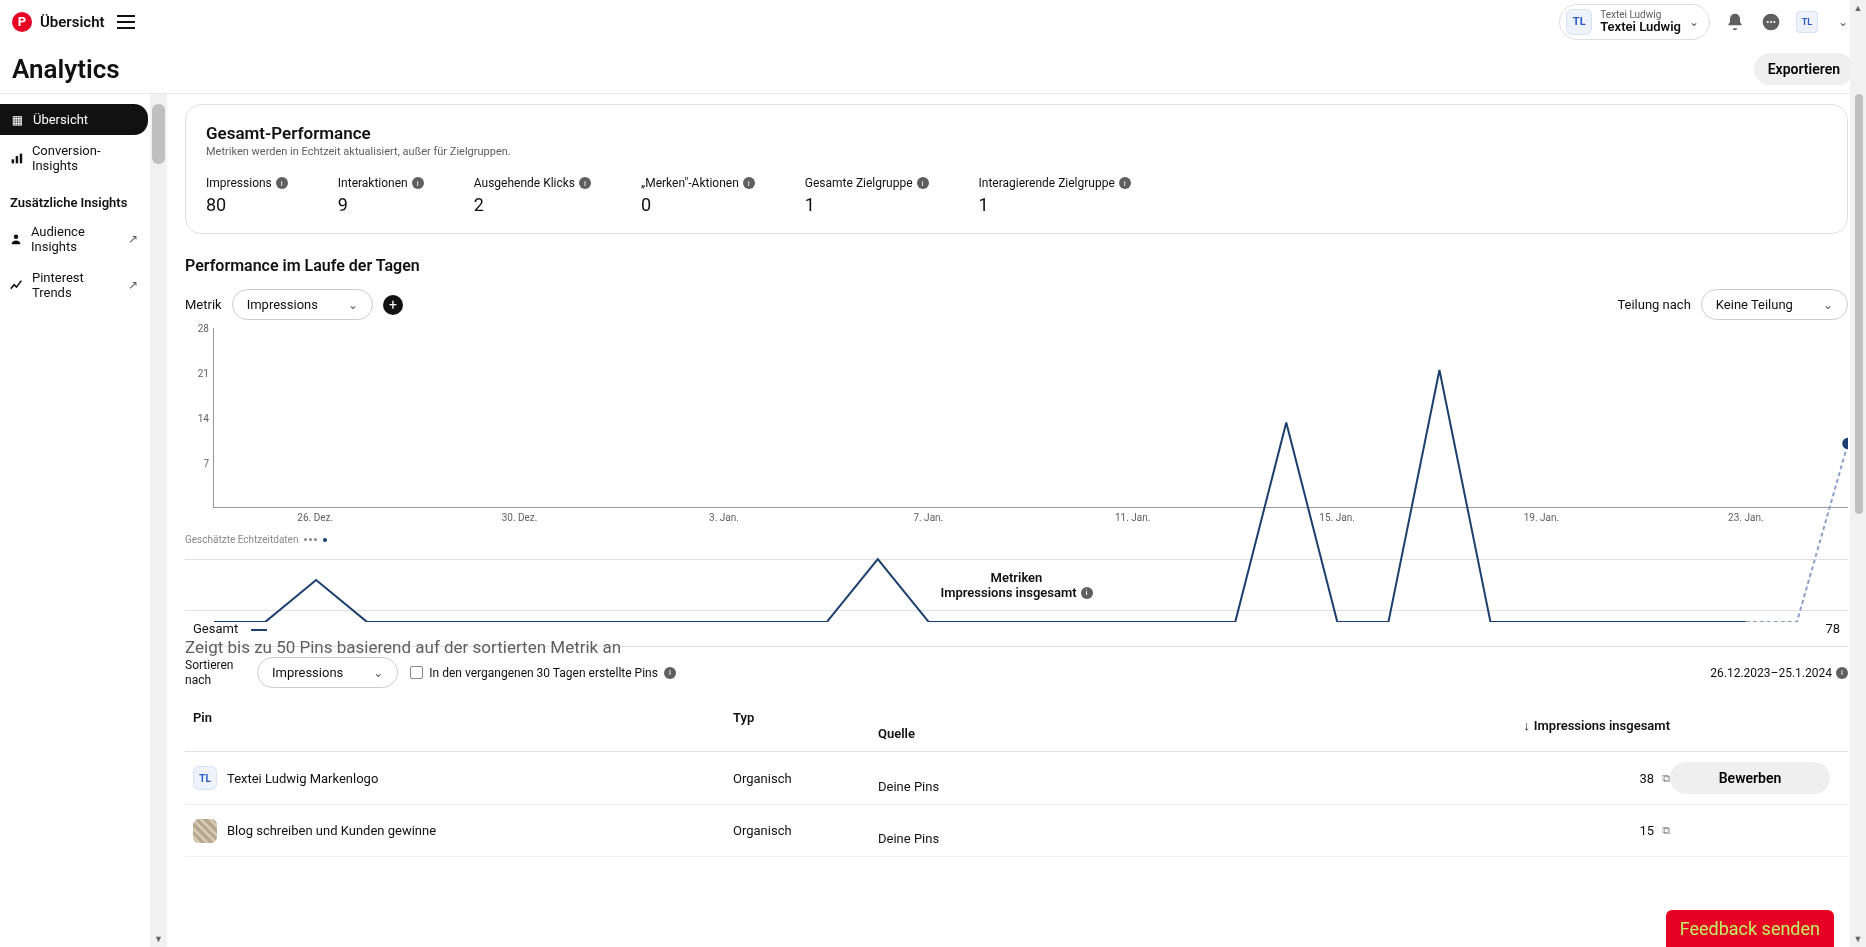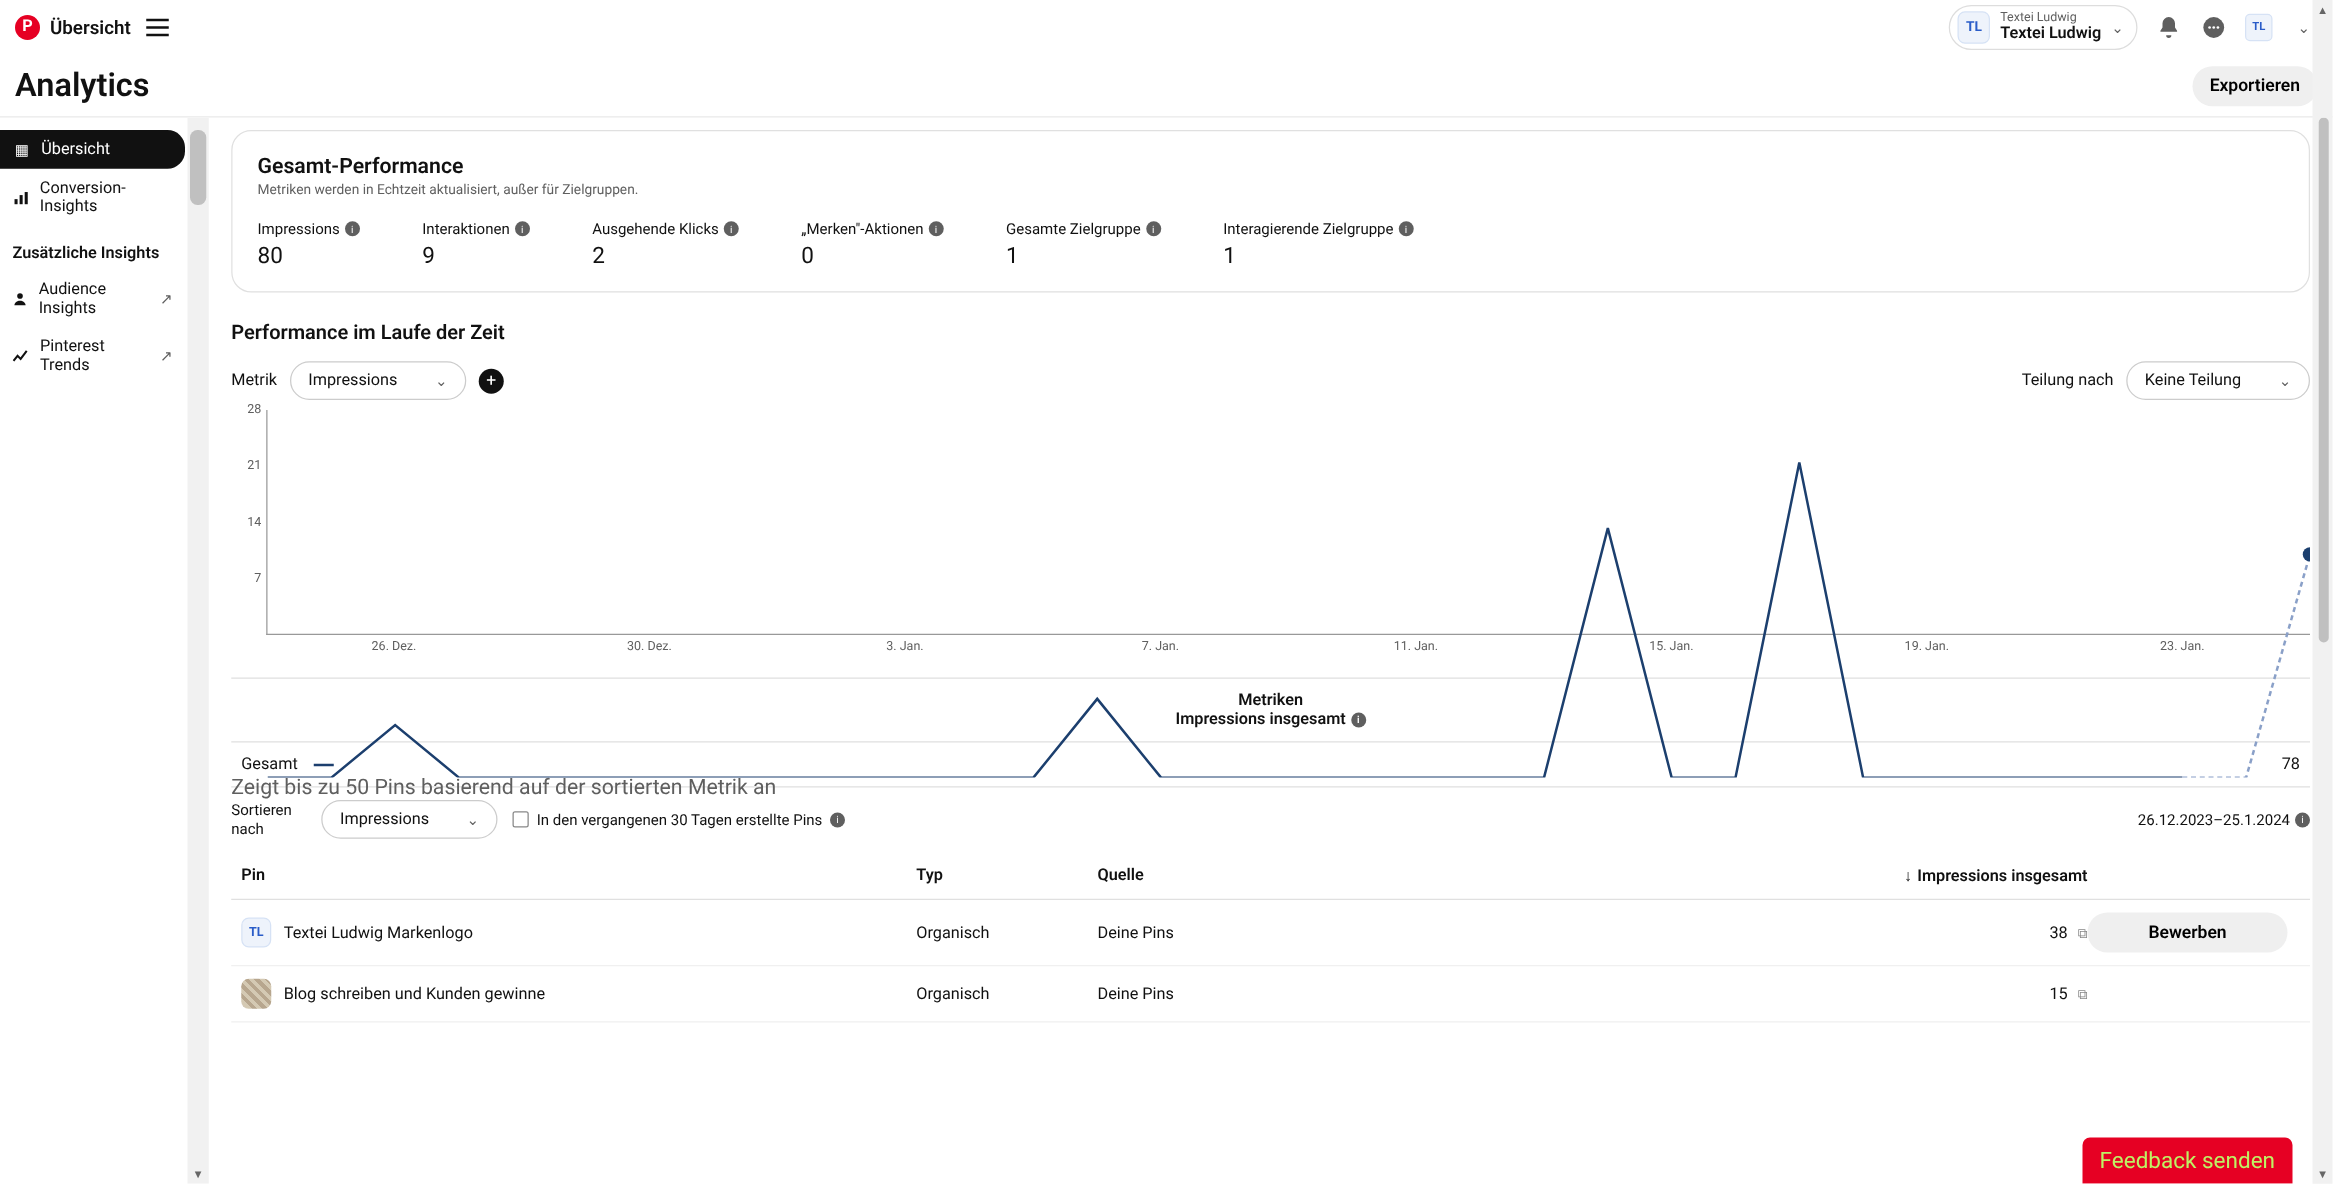--- a/index.html
+++ b/index.html
@@ -86,21 +86,21 @@
 .pins-controls { display: flex; align-items: center; gap: 12px; }
 .pins-controls .ctrl-label { font-size: 12px; max-width: 60px; line-height: 1.2; }
 .checkbox { width: 13px; height: 13px; border: 1px solid #888; border-radius: 2px; display: inline-block; vertical-align: middle; }
 .checkbox-label { font-size: 12px; display: flex; align-items: center; gap: 6px; }
 .date-range { font-size: 12px; display: flex; align-items: center; gap: 4px; }
 
 .pins-table { margin-top: 12px; }
 .pins-head { display: flex; border-bottom: 1px solid #e0e0e0; padding: 10px 8px; font-weight: 600; font-size: 13px; }
 .col-pin { flex: 0 0 540px; }
 .col-typ { flex: 0 0 145px; }
-.col-quelle { flex: 1; }
+.col-quelle { flex: 1; margin-top: 16px; }
 .col-imp { flex: 0 0 170px; text-align: right; display: flex; justify-content: flex-end; align-items: center; gap: 4px; }
 .col-action { flex: 0 0 170px; }
 .pins-row { display: flex; align-items: center; padding: 10px 8px; font-size: 13px; border-bottom: 1px solid #f0f0f0; }
 .pin-thumb { width: 24px; height: 24px; border-radius: 6px; margin-right: 10px; background: #eef3fb; display: flex; align-items: center; justify-content: center; font-size: 10px; font-weight: 700; color: #2a5cc8; border: 1px solid #d6e2f5; }
 .pin-thumb.alt { background: repeating-linear-gradient(45deg, #b7a68e, #b7a68e 3px, #d4c9b3 3px, #d4c9b3 6px); border: none; }
 .promote-btn { background: #efefef; border-radius: 20px; padding: 8px 20px; font-weight: 600; font-size: 14px; cursor: pointer; border: none; width: 160px; }
 .copy-icon { font-size: 11px; color: #888; margin-left: 4px; }
 
 
 .feedback-btn { position: absolute; right: 32px; bottom: 0; background: #e60023; color: #bef264; padding: 8px 14px; font-weight: 400; font-size: 18px; border: none; border-radius: 6px 6px 0 0; cursor: pointer; }
@@ -256,21 +256,21 @@
             <div class="metric">
               <div class="metric-label">
                 <span>Interagierende Zielgruppe</span>
                 <span class="info-icon">i</span>
               </div>
               <div class="metric-value">1</div>
             </div>
           </div>
       </div>
 
-      <div class="section-title">Performance im Laufe der Zeit</div>
+      <div class="section-title">Performance im Laufe der Tagen</div>
       <div class="controls-row">
         <span class="ctrl-label">Metrik</span>
         <div class="select">
           <span>Impressions</span>
           <span class="chev-down">⌄</span>
         </div>
         <div class="plus-btn">+</div>
         <div class="spacer"></div>
         <span class="ctrl-label">Teilung nach</span>
         <div class="select">
@@ -296,20 +296,29 @@
         <div class="x-axis" id="x-axis">
             <div class="x-tick" style="left: 6.25%;">26. Dez.</div>
             <div class="x-tick" style="left: 18.75%;">30. Dez.</div>
             <div class="x-tick" style="left: 31.25%;">3. Jan.</div>
             <div class="x-tick" style="left: 43.75%;">7. Jan.</div>
             <div class="x-tick" style="left: 56.25%;">11. Jan.</div>
             <div class="x-tick" style="left: 68.75%;">15. Jan.</div>
             <div class="x-tick" style="left: 81.25%;">19. Jan.</div>
             <div class="x-tick" style="left: 93.75%;">23. Jan.</div>
           </div>
+      </div>
+      <div class="realtime-note">
+        <span>Geschätzte Echtzeitdaten</span>
+        <span class="dots">
+            <span></span>
+            <span></span>
+            <span></span>
+          </span>
+        <span style="width:4px;height:4px;border-radius:50%;background:#1c3f6e;display:inline-block"></span>
       </div>
 
       <div class="metriken-header">
         <span>Metriken</span>
         <span style="display:flex;align-items:center;gap:4px">
           <span>Impressions insgesamt</span>
           <span class="info-icon">i</span>
         </span>
       </div>
       <div class="metriken-row">

